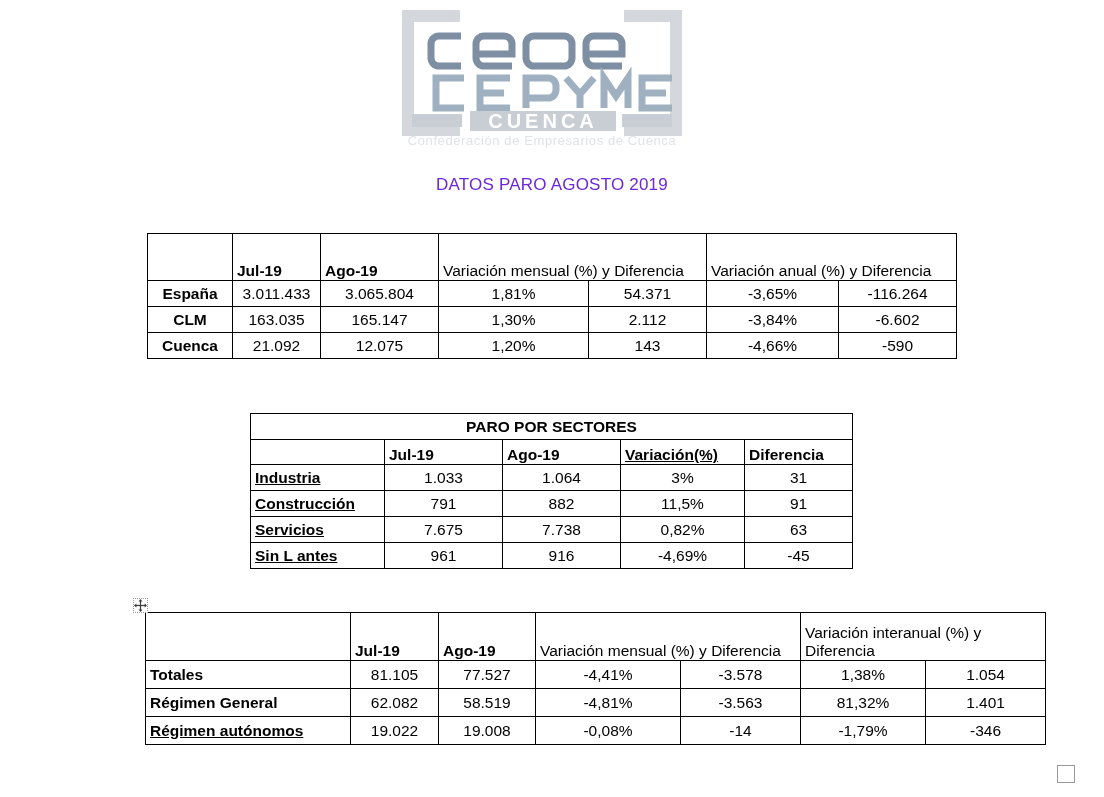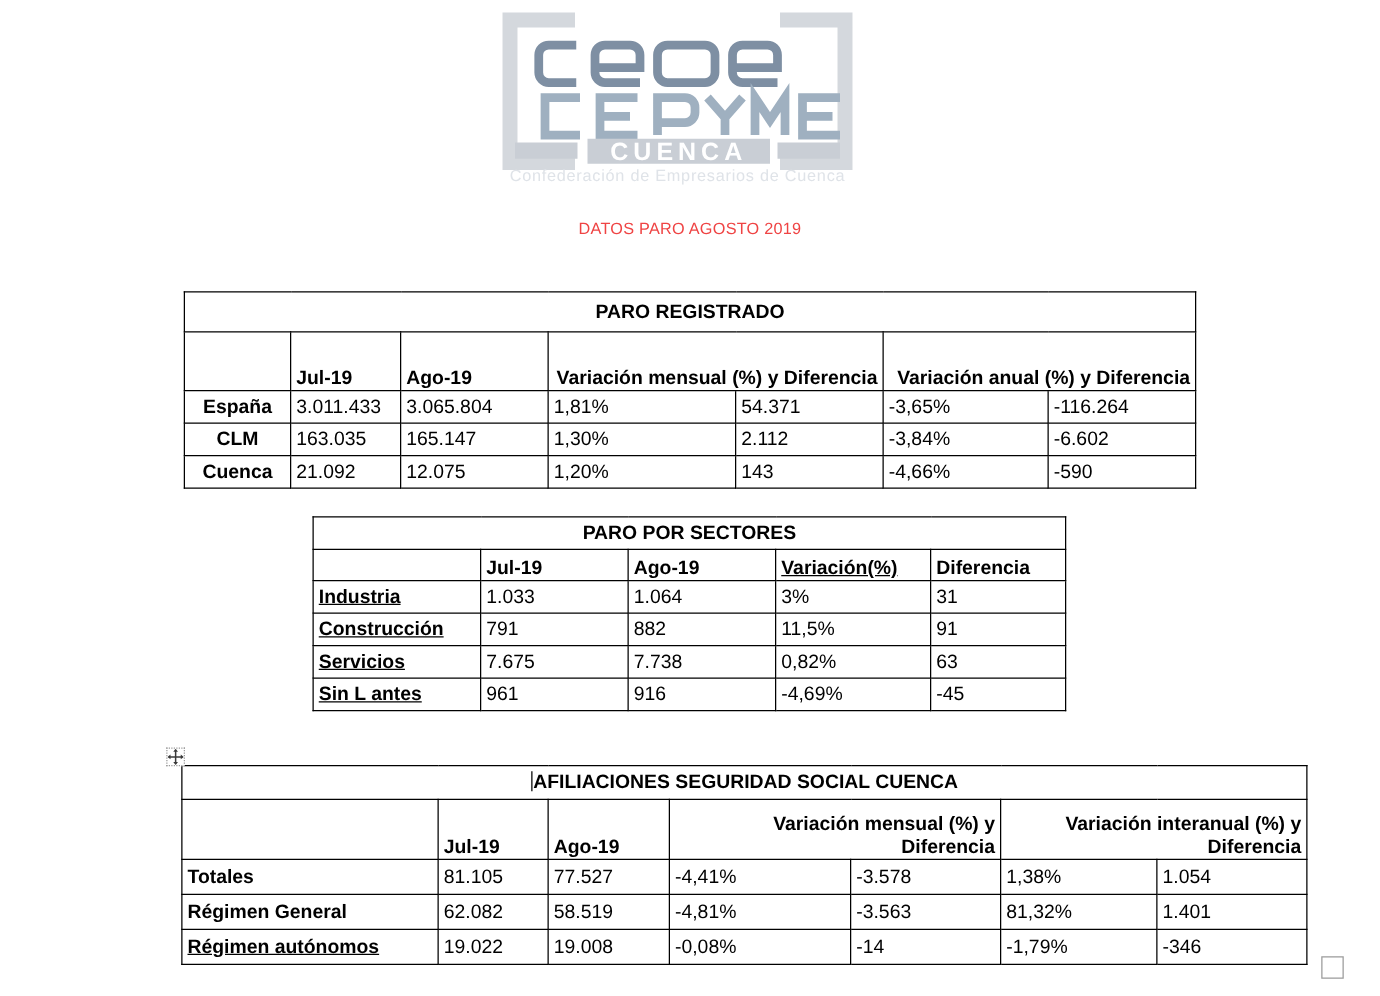--- a/index.html
+++ b/index.html
@@ -26,23 +26,23 @@
   }
   #logo svg { display:block; }
 
   
   #doc-title {
     position: absolute;
     left: 0;
     top: 175px;
     width: 1104px;
     text-align: center;
-    font-size: 13px;
+    font-size: 17px;
     letter-spacing: 0.2px;
-    color: #ef4444;
+    color: #6d28d9;
   }
 
   
   table.grid {
     position: absolute;
     border-collapse: collapse;
     table-layout: fixed;
     background: #fff;
   }
   table.grid td {
@@ -58,36 +58,37 @@
     font-weight: bold;
     text-align: center;
     font-size: 16px;
     vertical-align: middle !important;
   }
   .hd {
     font-weight: bold;
     vertical-align: bottom;
   }
   .hd-left {
-    font-weight: bold;
-    text-align: right;
+    font-weight: normal;
+    text-align: left;
     vertical-align: top;
     padding-top: 1px;
   }
   .rowlab {
     font-weight: bold;
     text-align: center;
     vertical-align: middle !important;
   }
   .rowlab-l {
     font-weight: bold;
     text-align: left;
     vertical-align: middle !important;
   }
   .num {
+    text-align: center;
     vertical-align: middle !important;
   }
   .u { text-decoration: underline; }
 
   
   #tbl-paro-registrado { left: 147px; top: 233px; width: 809px; }
   #tbl-paro-registrado .r-title td { height: 32px; }
   #tbl-paro-registrado .r-head td { height: 47px; }
   #tbl-paro-registrado .r-data td { height: 26px; }
 
@@ -179,23 +180,20 @@
   <colgroup>
     <col style="width:85px">
       <col style="width:88px">
       <col style="width:118px">
     <col style="width:150px">
       <col style="width:118px">
       <col style="width:132px">
       <col style="width:118px">
   </colgroup>
   <tbody>
-    <tr class="r-title">
-      <td class="ttl" colspan="7">PARO REGISTRADO</td>
-    </tr>
     <tr class="r-head">
       <td class="hd"></td>
       <td class="hd">Jul-19</td>
       <td class="hd">Ago-19</td>
       <td class="hd-left" colspan="2">Variación mensual (%) y Diferencia</td>
       <td class="hd-left" colspan="2">Variación anual (%) y Diferencia</td>
     </tr>
     <tr class="r-data">
       <td class="rowlab">España</td>
       <td class="num">3.011.433</td>
@@ -280,23 +278,20 @@
   <colgroup>
     <col style="width:205px">
       <col style="width:88px">
       <col style="width:97px">
     <col style="width:145px">
       <col style="width:120px">
       <col style="width:125px">
       <col style="width:120px">
   </colgroup>
   <tbody>
-    <tr class="r-title">
-      <td class="ttl" colspan="7"><span class="caret"></span><span>AFILIACIONES SEGURIDAD SOCIAL CUENCA</span></td>
-    </tr>
     <tr class="r-head">
       <td class="hd"></td>
       <td class="hd">Jul-19</td>
       <td class="hd">Ago-19</td>
       <td class="hd-left" colspan="2">Variación mensual (%) y Diferencia</td>
       <td class="hd-left" colspan="2">Variación interanual (%) y Diferencia</td>
     </tr>
     <tr class="r-data">
       <td class="rowlab-l">Totales</td>
       <td class="num">81.105</td>

